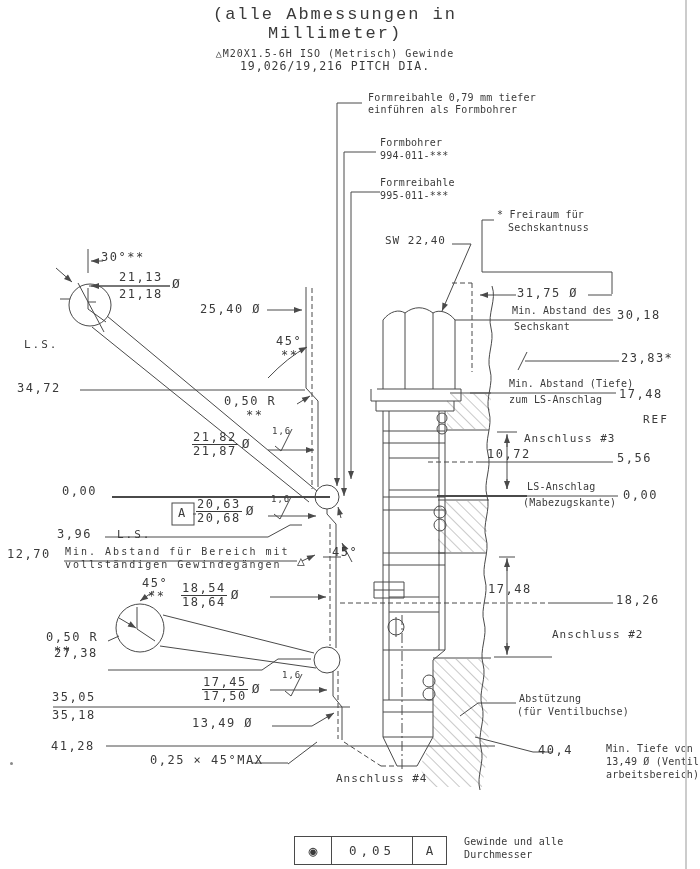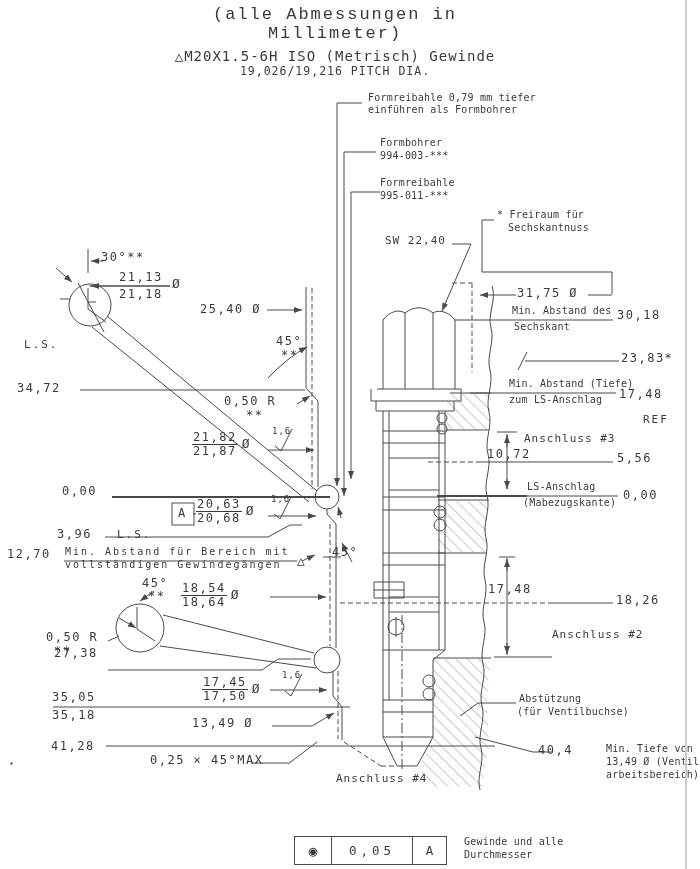--- a/index.html
+++ b/index.html
@@ -10,21 +10,21 @@
   .n{font-size:12px;letter-spacing:1.5px;}
   .n2{font-size:11px;letter-spacing:2px;margin-top:48px;}
   .s{font-size:10px;letter-spacing:0.2px;}
   .sw{font-size:10px;letter-spacing:2px;}
   .s11{font-size:11px;letter-spacing:1px;}
   .fin{font-size:9px;letter-spacing:1px;}
   .tri{font-size:13px;}
   .hdr{position:absolute;left:145px;top:2px;width:380px;text-align:center;color:#3a3a3a;}
   .hdr .ti{font-size:13px;letter-spacing:2.5px;display:inline-block;border-bottom:1px solid #3a3a3a;padding:0 4px 1px 4px;}
   .hdr .su{font-size:17px;letter-spacing:2px;margin-top:3px;font-family:Liberation Mono, monospace;}
-  .hdr .th{font-size:14px;letter-spacing:1px;margin-top:5px;}
+  .hdr .th{font-size:10px;letter-spacing:1px;margin-top:5px;}
   .hdr .pi{font-size:11.5px;letter-spacing:1px;}
   .fx{display:flex;align-items:center;gap:4px;}
   .fx .st{display:block;text-align:center;}
   .fx .tp{display:block;border-bottom:1px solid #3a3a3a;padding:0 1px;}
   .fx .bt{display:block;}
   .fx .di{font-size:13px;letter-spacing:0;}
   .fcf{position:absolute;left:294px;top:836px;display:flex;border:1.5px solid #4a4a4a;height:27px;color:#3a3a3a;}
   .fcf .c{display:flex;align-items:center;justify-content:center;}
   .fcf .c1{width:36px;font-size:15px;}
   .fcf .c2{width:80px;font-size:12.5px;letter-spacing:4px;border-left:1.5px solid #4a4a4a;}
@@ -143,21 +143,21 @@
 
 <div class="hdr">
   <div class="su">(alle Abmessungen in Millimeter)</div>
   <div class="th"><span>△</span><span>M20X1.5-6H ISO (Metrisch) Gewinde</span></div>
   <div class="pi">19,026/19,216 PITCH DIA.</div>
 </div>
 
 <div class="t s" style="left:368px;top:93px">Formreibahle 0,79 mm tiefer</div>
 <div class="t s" style="left:368px;top:105px">einführen als Formbohrer</div>
 <div class="t s" style="left:380px;top:138px">Formbohrer</div>
-<div class="t s" style="left:380px;top:151px">994-003-***</div>
+<div class="t s" style="left:380px;top:151px">994-011-***</div>
 <div class="t s" style="left:380px;top:178px">Formreibahle</div>
 <div class="t s" style="left:380px;top:191px">995-011-***</div>
 <div class="t s" style="left:497px;top:210px">* Freiraum für</div>
 <div class="t s" style="left:508px;top:223px">Sechskantnuss</div>
 <div class="t s11" style="left:385px;top:235px">SW 22,40</div>
 
 <div class="t n2" style="left:24px;top:291px">L.S.</div>
 <div class="t n" style="left:101px;top:251px">30°**</div>
 <div class="t n" style="left:119px;top:271px">21,13</div>
 <div class="t n" style="left:119px;top:288px">21,18</div>

